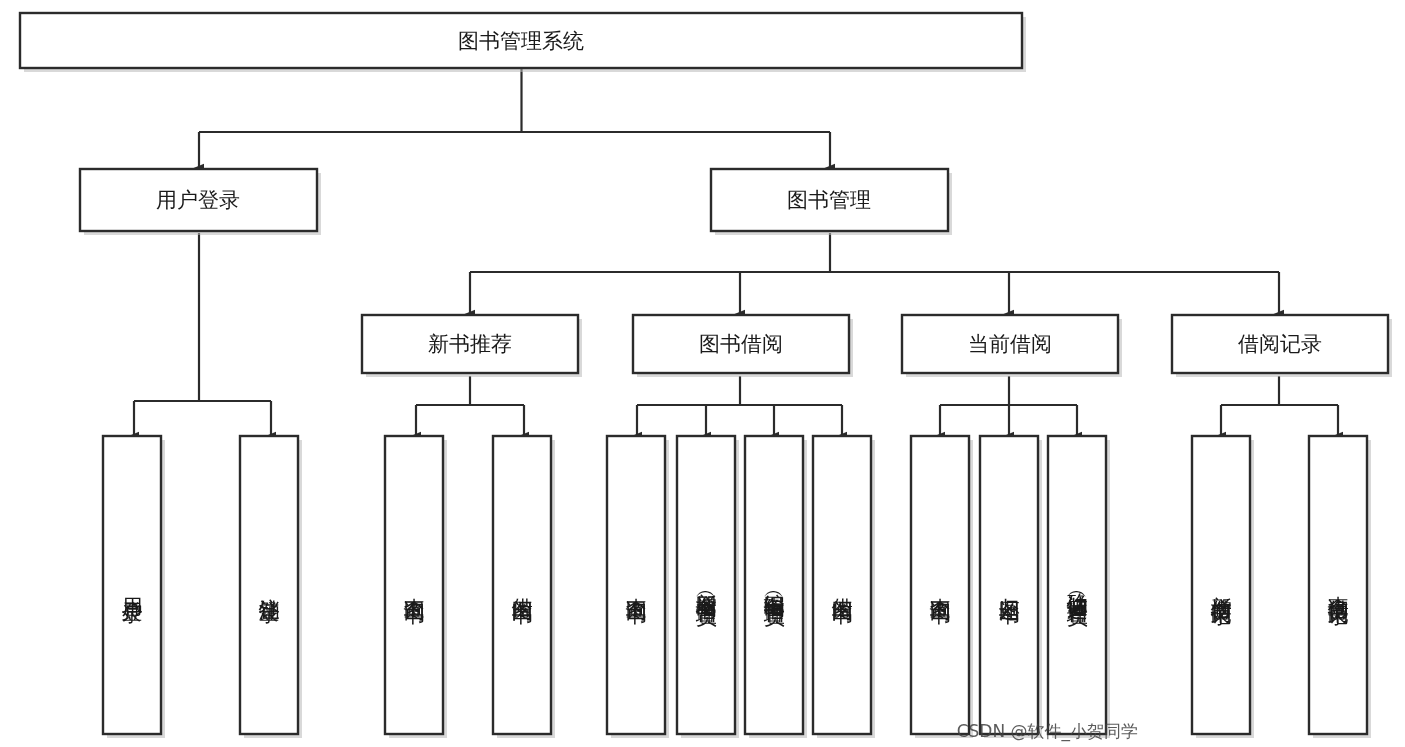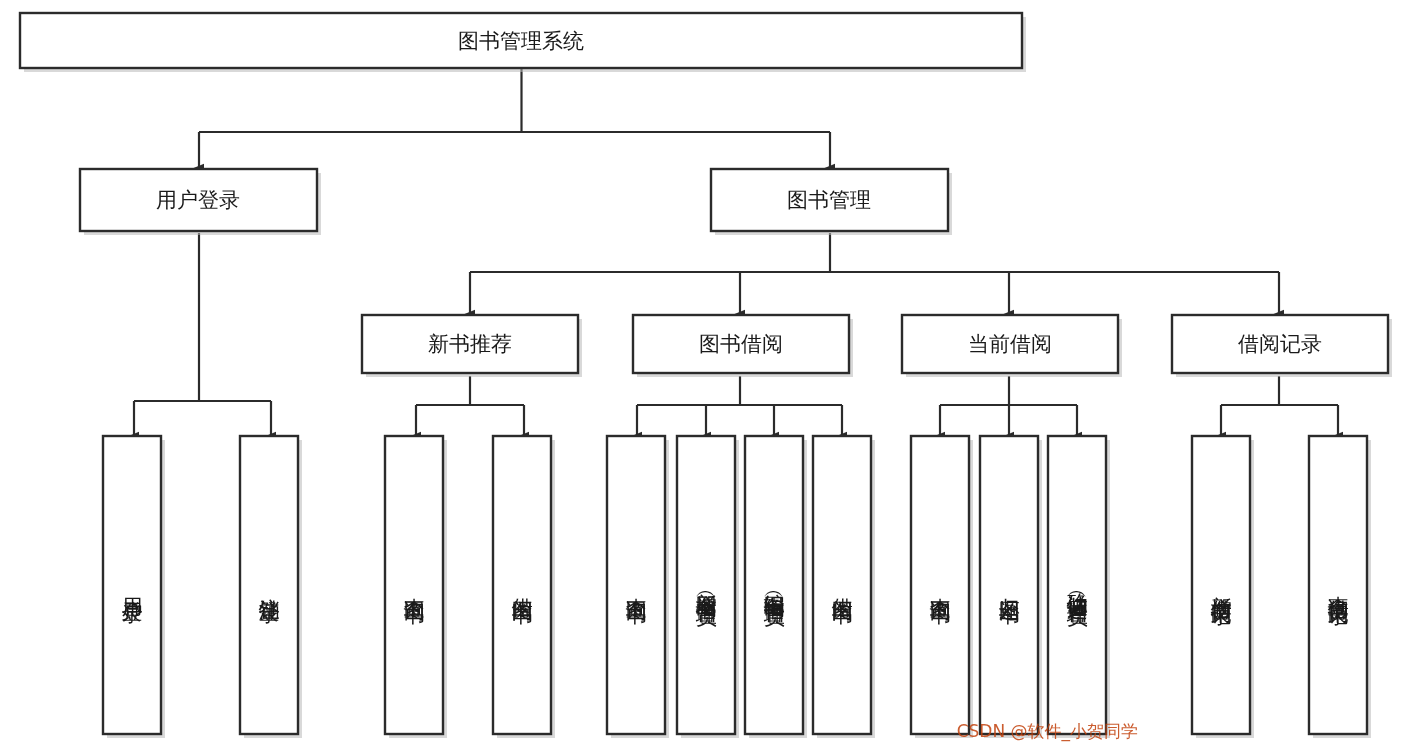--- a/index.html
+++ b/index.html
@@ -66,21 +66,21 @@
     justify-content: center;
     white-space: nowrap;
     pointer-events: none;
   }
   .watermark {
     position: absolute;
     right: 10px;
     bottom: 4px;
     font-family: "DejaVu Sans", "Liberation Sans", sans-serif;
     font-size: 17px;
-    color: #c2410c;
+    color: #404040;
     opacity: 0.85;
     white-space: nowrap;
     text-align: center;
   }
 </style>
 </head>
 <body>
 
 <div id="diagram-root">
 

